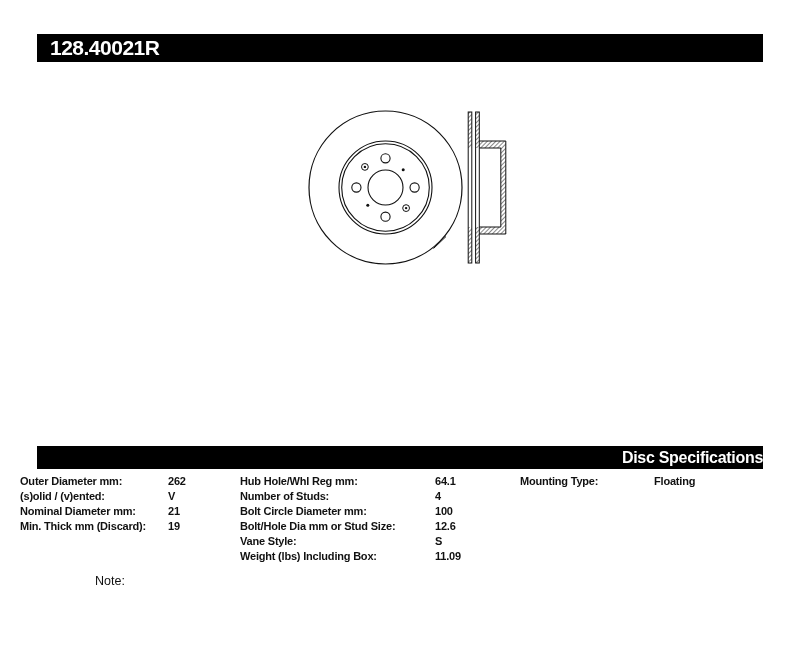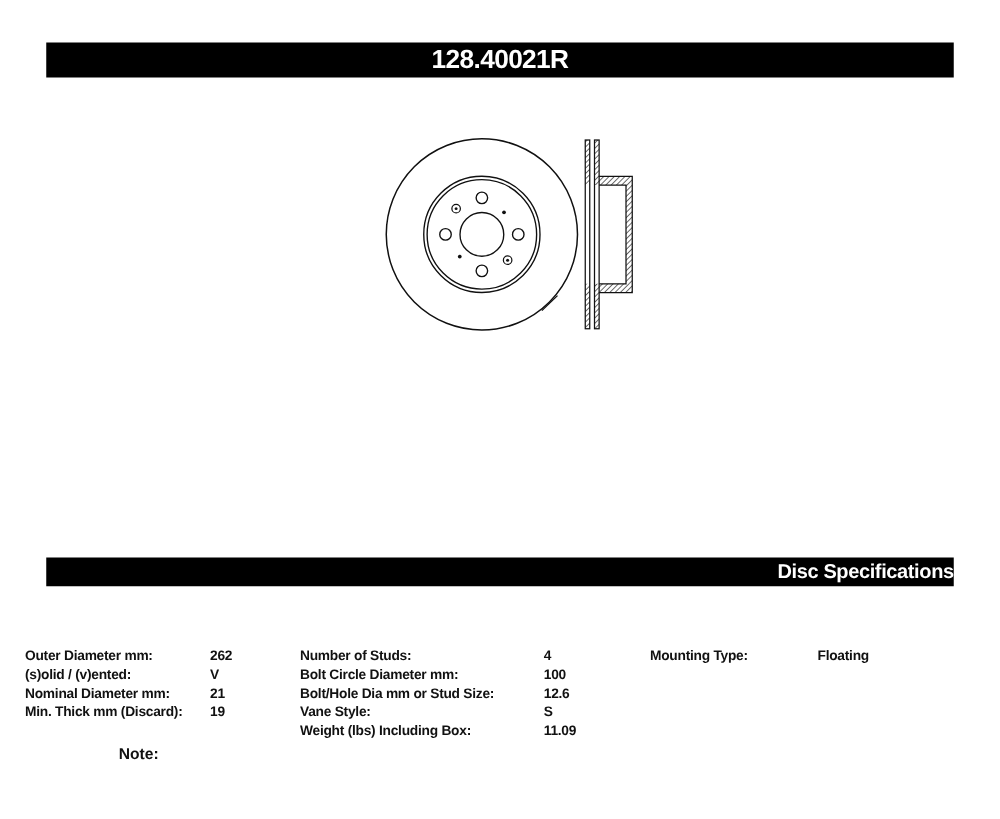--- a/index.html
+++ b/index.html
@@ -5,47 +5,47 @@
   html,body{margin:0;padding:0;}
   body{
     width:800px;height:655px;position:relative;background:#ffffff;
     font-family:"Liberation Sans",sans-serif;overflow:hidden;
   }
   .bar{
     position:absolute;left:37px;width:726px;background:#000;color:#fff;
     box-sizing:border-box;
   }
   .header-bar{
-    top:34px;height:28px;display:flex;align-items:center;justify-content:center;
+    top:34px;height:28px;display:flex;align-items:center;justify-content:flex-start;
     padding:0 13px;
   }
   .header-bar .part-no,.header-bar .prod{
     font-size:21px;font-weight:bold;letter-spacing:-0.5px;white-space:nowrap;
   }
   .specs-bar{
     top:446px;height:23px;display:flex;align-items:center;justify-content:flex-end;
   }
   .specs-bar .title{
     font-size:16px;font-weight:bold;letter-spacing:-0.3px;
   }
   .drawing{
     position:absolute;left:290px;top:85px;width:230px;height:210px;
   }
   .spec-col{
     position:absolute;top:474px;font-size:11px;font-weight:bold;color:#111;
     letter-spacing:-0.2px;
   }
   .spec-col .row{height:15px;line-height:15px;white-space:nowrap;}
   .spec-col .lbl{display:inline-block;text-align:left;}
-  .spec-col .val{display:inline-block;margin-left:4px;margin-top:44px;}
+  .spec-col .val{display:inline-block;margin-left:4px;}
   #col1{left:20px;}  #col1 .lbl{width:144px;}
   #col2{left:240px;} #col2 .lbl{width:191px;}
   #col3{left:520px;} #col3 .lbl{width:130px;}
   .note{
-    position:absolute;left:95px;top:596px;font-size:12.5px;font-weight:bold;color:#111;
+    position:absolute;left:95px;top:574px;font-size:12.5px;font-weight:normal;color:#111;
   }
 </style>
 </head>
 <body>
 
 <div class="bar header-bar">
   <span class="part-no">128.40021R</span>
 </div>
 
 <svg class="drawing" viewBox="290 85 230 210">
@@ -112,20 +112,23 @@
   <div class="row">
     <span class="lbl">Nominal Diameter mm:</span><span class="val">21</span>
   </div>
   <div class="row">
     <span class="lbl">Min. Thick mm (Discard):</span><span class="val">19</span>
   </div>
 </div>
 
 <div class="spec-col" id="col2">
   <div class="row">
+    <span class="lbl">Hub Hole/Whl Reg mm:</span><span class="val">64.1</span>
+  </div>
+  <div class="row">
     <span class="lbl">Number of Studs:</span><span class="val">4</span>
   </div>
   <div class="row">
     <span class="lbl">Bolt Circle Diameter mm:</span><span class="val">100</span>
   </div>
   <div class="row">
     <span class="lbl">Bolt/Hole Dia mm or Stud Size:</span><span class="val">12.6</span>
   </div>
   <div class="row">
     <span class="lbl">Vane Style:</span><span class="val">S</span>

